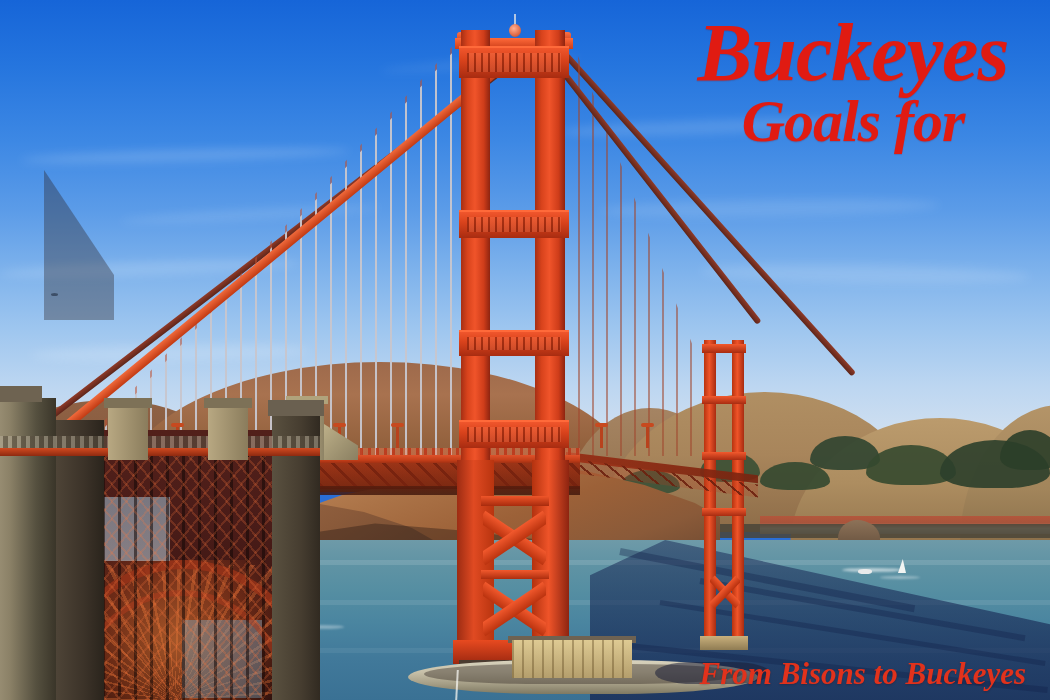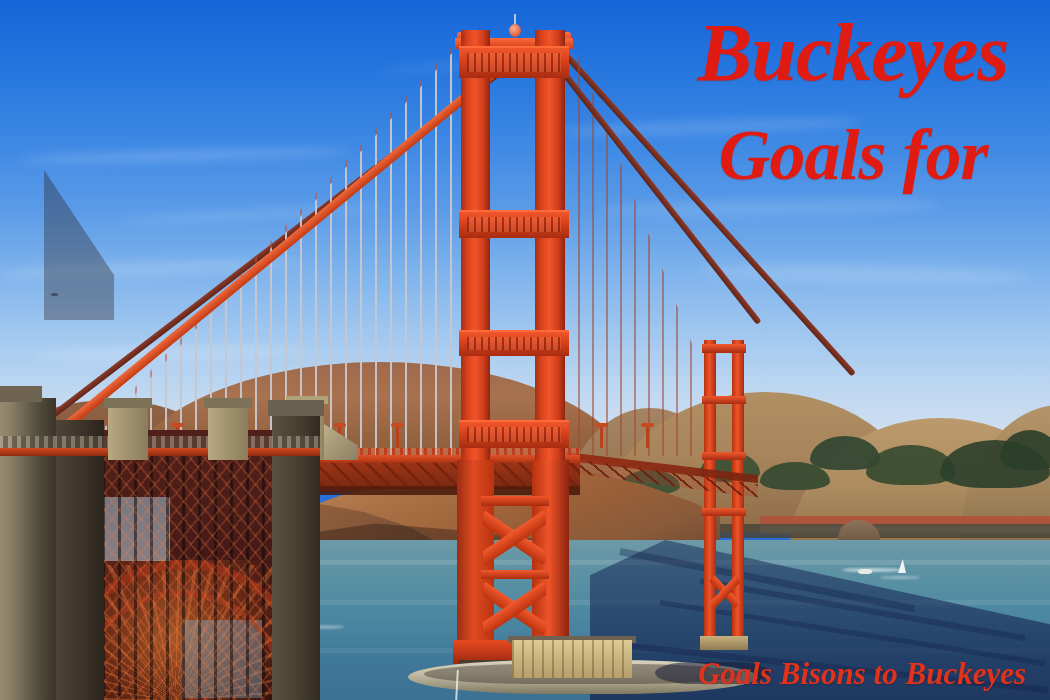--- a/index.html
+++ b/index.html
@@ -498,21 +498,21 @@
     font-family: "Liberation Serif", "DejaVu Serif", serif;
     font-style: italic;
     font-weight: bold;
     color: #e01b12;
     line-height: .96;
     letter-spacing: -1px;
     white-space: nowrap;
     text-shadow: 0 1px 1px rgba(120,0,0,.18);
   }
   .tl-1 { font-size: 82px; }
-  .tl-2 { font-size: 72px; margin-top: 28px; }
+  .tl-2 { font-size: 60px; }
   .tl-3 { font-size: 86px; margin-top: 26px; }
 
   .watermark {
     position: absolute; right: 24px; bottom: 8px;
     z-index: 40;
     font-family: "Liberation Serif", "DejaVu Serif", serif;
     font-style: italic;
     font-weight: bold;
     font-size: 31px;
     color: #e1321c;
@@ -683,15 +683,15 @@
   <div class="cpost cpost-a"></div>
   <div class="cpost-cap-a"></div>
   <div class="cpost cpost-b"></div>
   <div class="cpost-cap-b"></div>
 
   <div class="title-block">
     <div class="title-line tl-1">Buckeyes</div>
     <div class="title-line tl-2">Goals for</div>
   </div>
 
-  <div class="watermark">Goals Bisons to Buckeyes</div>
+  <div class="watermark">From Bisons to Buckeyes</div>
 
 </div>
 
 </body></html>

